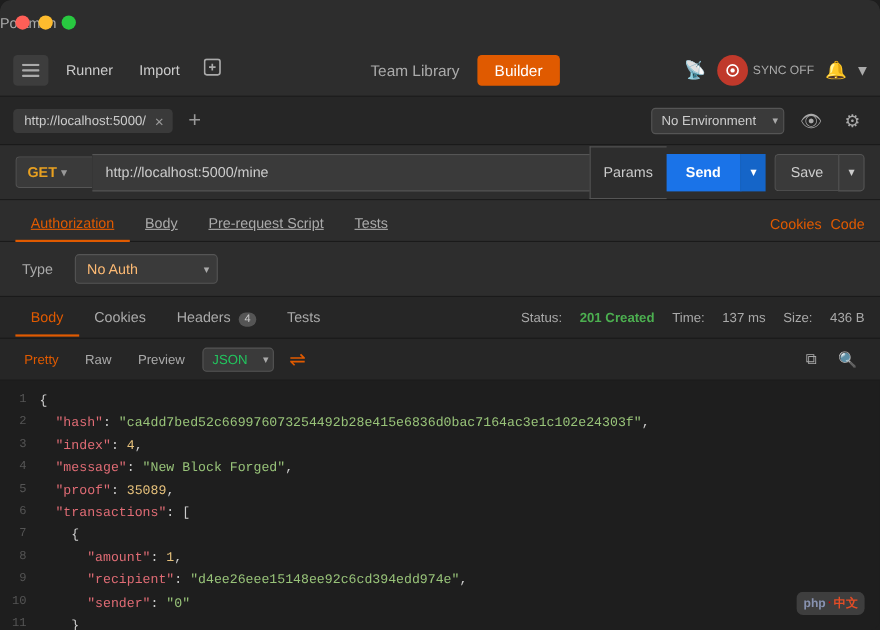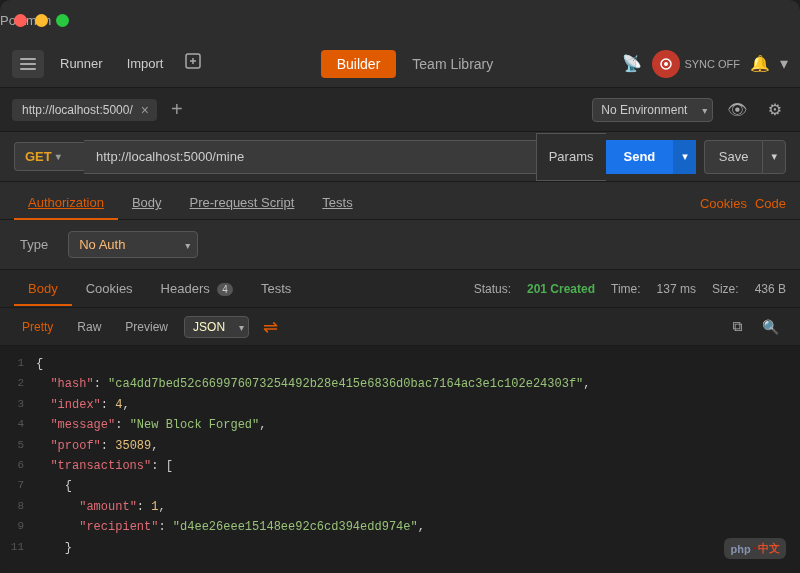--- a/index.html
+++ b/index.html
@@ -484,21 +484,21 @@
       cursor: pointer;
       border-radius: 3px;
     }
     .fmt-btn.active { color: #e05a00; }
     .json-select-wrap {
       position: relative;
     }
     .json-select {
       background: #3a3a3a;
       border: 1px solid #555;
-      color: #fef9c3;
+      color: #22c55e;
       font-size: 12px;
       padding: 3px 22px 3px 8px;
       border-radius: 4px;
       cursor: pointer;
       appearance: none;
       -webkit-appearance: none;
     }
     .json-chevron {
       position: absolute;
       right: 5px;
@@ -609,22 +609,22 @@
     <button class="toolbar-btn import-btn">Import</button>
     <button class="new-tab-btn">
       <svg width="16" height="16" viewBox="0 0 16 16" fill="none">
         <rect x="1" y="1" width="14" height="14" rx="2" stroke="#aaa" stroke-width="1.5" fill="none"></rect>
         <line x1="5" y1="8" x2="11" y2="8" stroke="#aaa" stroke-width="1.5"></line>
         <line x1="8" y1="5" x2="8" y2="11" stroke="#aaa" stroke-width="1.5"></line>
       </svg>
     </button>
   </div>
   <div class="toolbar-center">
+    <button class="nav-tab inactive">Team Library</button>
     <button class="nav-tab active">Builder</button>
-    <button class="nav-tab inactive">Team Library</button>
   </div>
   <div class="toolbar-right">
     <span class="signal-icon">📡</span>
     <div class="sync-area">
       <div class="sync-icon">
         <svg width="14" height="14" viewBox="0 0 14 14" fill="none">
           <circle cx="7" cy="7" r="5" stroke="white" stroke-width="1.5" fill="none"></circle>
           <circle cx="7" cy="7" r="2" fill="white"></circle>
         </svg>
       </div>
@@ -761,20 +761,24 @@
     </div>
     <div class="code-line">
       <span class="line-num">8</span>
       <span class="line-content">      <span class="key">"amount"</span>: <span class="num-val">1</span>,</span>
     </div>
     <div class="code-line">
       <span class="line-num">9</span>
       <span class="line-content">      <span class="key">"recipient"</span>: <span class="str-val">"d4ee26eee15148ee92c6cd394edd974e"</span>,</span>
     </div>
     <div class="code-line">
+      <span class="line-num">10</span>
+      <span class="line-content">      <span class="key">"sender"</span>: <span class="str-val">"0"</span></span>
+    </div>
+    <div class="code-line">
       <span class="line-num">11</span>
       <span class="line-content bracket">    }</span>
     </div>
 
   </div>
 
   <div class="php-badge">
     <span class="php-text">php</span>
     <span style="color:#c00;font-size:10px">·</span>
     <span class="cn-text">中文</span>

